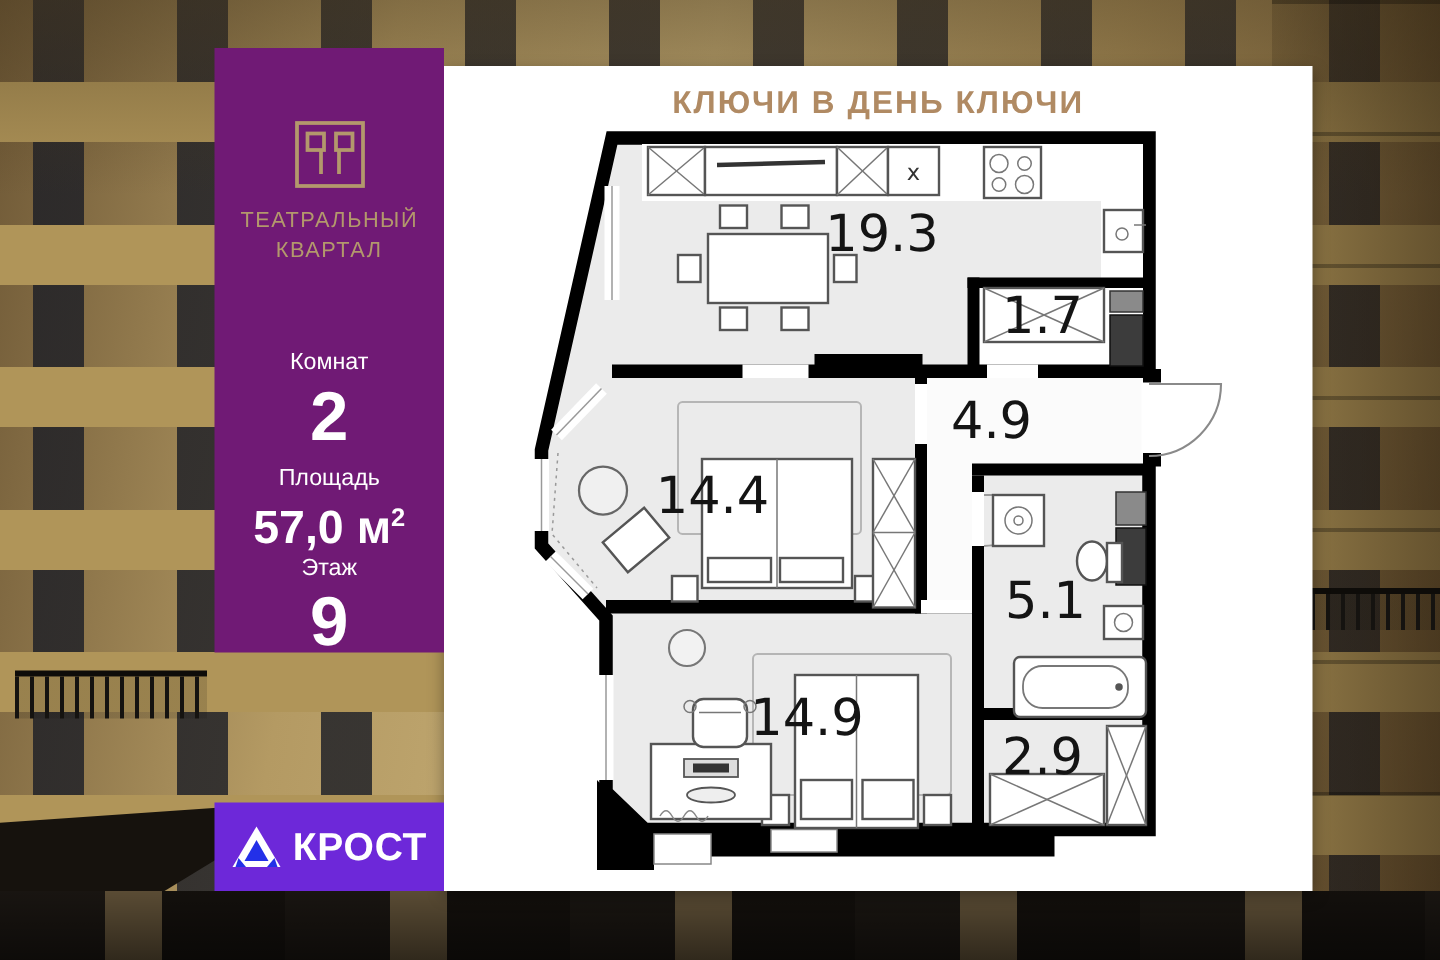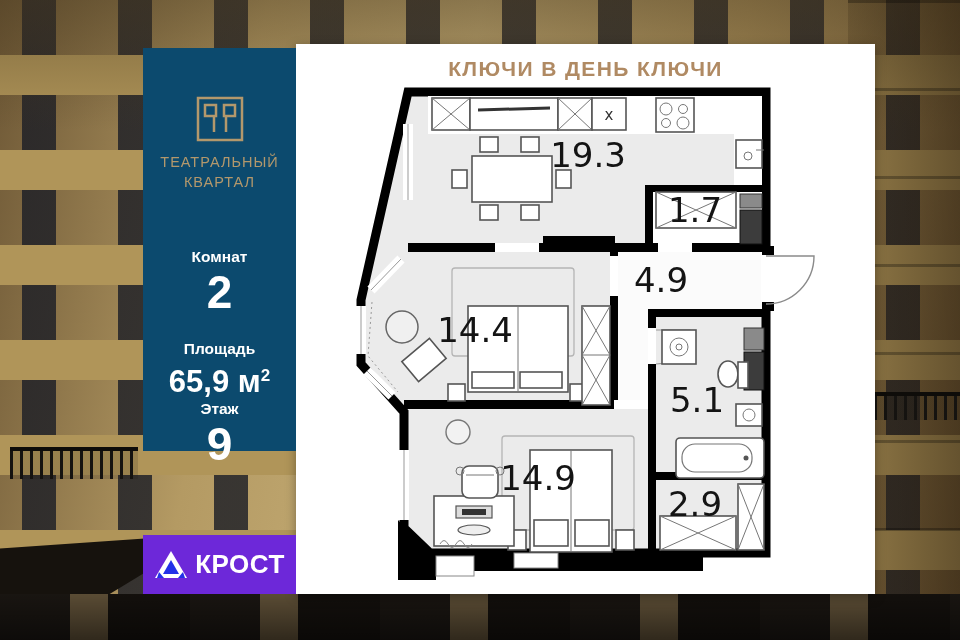--- a/index.html
+++ b/index.html
@@ -41,29 +41,29 @@
   .card{
     position:absolute;left:296px;top:44px;width:579px;height:550px;background:#ffffff;
     box-shadow:0 3px 10px rgba(0,0,0,.35);
   }
   .banner-title{
     position:absolute;left:0;right:0;top:13px;text-align:center;
     font-size:21px;font-weight:bold;letter-spacing:1.4px;color:#b08a63;
   }
   
   .panel{
-    position:absolute;left:143px;top:48px;width:153px;height:403px;background:#0c4a6e;
+    position:absolute;left:143px;top:32px;width:153px;height:403px;background:#701a75;
     color:#fff;display:flex;flex-direction:column;align-items:center;text-align:center;
   }
   .brand-icon{margin-top:48px;}
   .brand-name{color:#b3986c;font-size:14.5px;letter-spacing:1px;line-height:1.35;margin-top:7px;}
-  .spec-label{font-size:15.5px;font-weight:700;}
+  .spec-label{font-size:15.5px;font-weight:400;}
   .lab-rooms{margin-top:56px;}
   .spec-big{font-size:46px;font-weight:bold;line-height:1.05;margin-top:2px;}
-  .lab-area{margin-top:24px;}
+  .lab-area{margin-top:9px;}
   .area-line{font-size:31px;font-weight:bold;margin-top:6px;white-space:nowrap;}
   .area-line sup{font-size:17px;}
   .lab-floor{}
   
   .krost{
     position:absolute;left:143px;top:535px;width:153px;height:59px;background:#6d28d9;
     display:flex;align-items:center;justify-content:center;gap:7px;color:#fff;
   }
   .krost-text{font-size:26px;font-weight:bold;letter-spacing:.5px;}
   
@@ -99,21 +99,21 @@
       <path d="M32 20 v16" stroke="#b3986c" stroke-width="2.5" fill="none"></path>
     </svg>
   </div>
   <div class="brand-name">
     <div>ТЕАТРАЛЬНЫЙ</div>
     <div>КВАРТАЛ</div>
   </div>
   <div class="spec-label lab-rooms">Комнат</div>
   <div class="spec-big">2</div>
   <div class="spec-label lab-area">Площадь</div>
-  <div class="area-line"><span>65,9</span>&nbsp;<span>м</span><sup>2</sup></div>
+  <div class="area-line"><span>57,0</span>&nbsp;<span>м</span><sup>2</sup></div>
   <div class="spec-label lab-floor">Этаж</div>
   <div class="spec-big">9</div>
 </div>
 
 <div class="krost">
   <svg width="34" height="30" viewBox="0 0 34 30">
     <polygon points="17,1 33,28 1,28" fill="#ffffff"></polygon>
     <polygon points="17,10 25,24 9,24" fill="#2330e8"></polygon>
     <polygon points="5,22 10,28 3,28" fill="#2330e8"></polygon>
     <polygon points="29,22 31,28 24,28" fill="#2330e8"></polygon>

